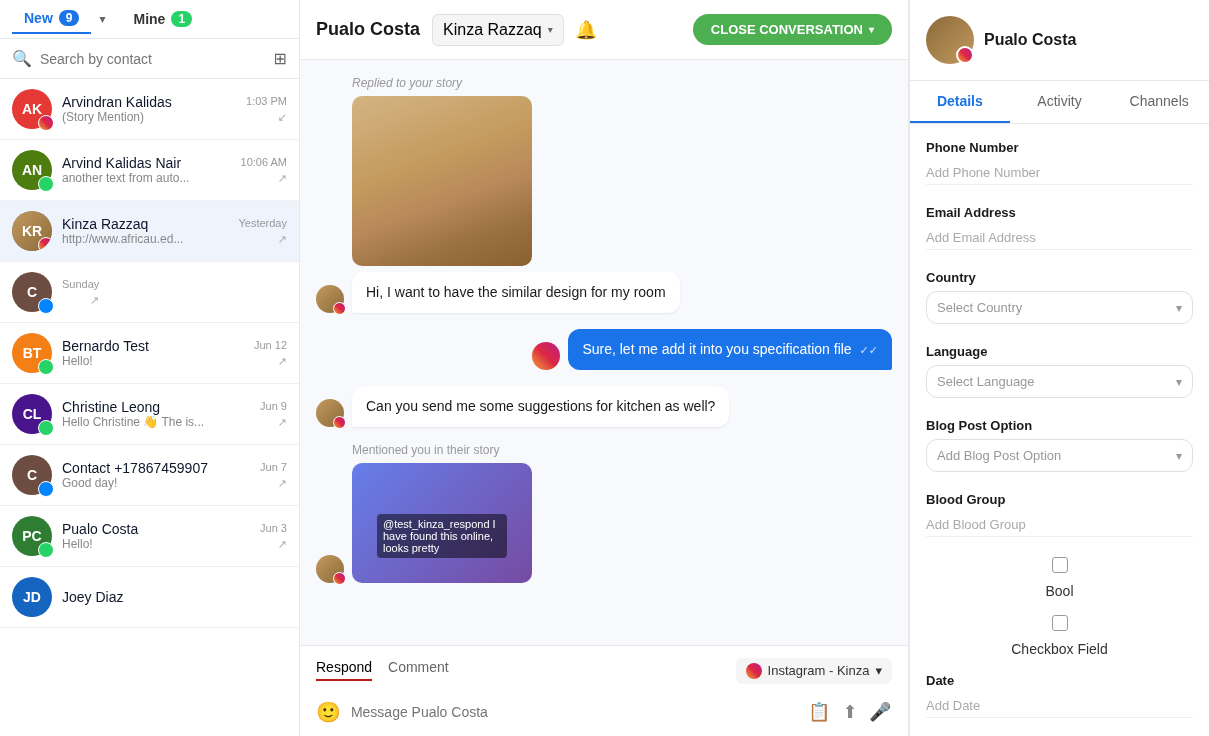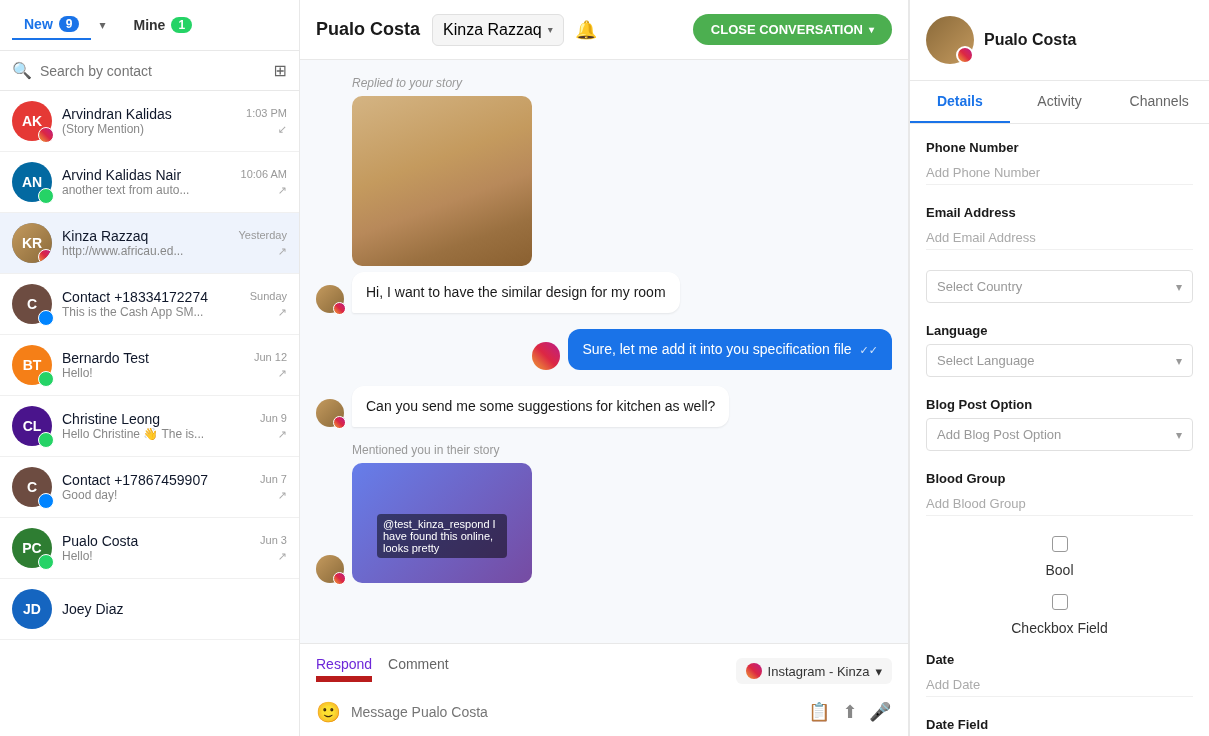--- a/index.html
+++ b/index.html
@@ -1,20 +1,20 @@
 <!DOCTYPE html>
 <html><head>
   <meta charset="utf-8">
   <style>
     * { box-sizing: border-box; margin: 0; padding: 0; font-family: -apple-system, BlinkMacSystemFont, 'Segoe UI', sans-serif; }
     body { width: 1209px; height: 736px; overflow: hidden; display: flex; background: #fff; }
 
     
     .sidebar { width: 300px; border-right: 1px solid #e8e8e8; display: flex; flex-direction: column; height: 736px; }
-    .sidebar-tabs { display: flex; align-items: center; padding: 10px 12px; border-bottom: 1px solid #e8e8e8; gap: 8px; }
+    .sidebar-tabs { display: flex; align-items: center; padding: 4px 12px; border-bottom: 1px solid #e8e8e8; gap: 8px; }
     .tab-btn { display: flex; align-items: center; gap: 6px; padding: 6px 12px; border-radius: 6px; cursor: pointer; font-size: 14px; font-weight: 600; background: none; border: none; color: #333; }
     .tab-btn.active { border-bottom: 2px solid #1a73e8; color: #1a73e8; border-radius: 0; }
     .tab-badge { background: #1a73e8; color: #fff; border-radius: 10px; padding: 1px 7px; font-size: 12px; font-weight: 700; }
     .tab-badge.green { background: #25d366; }
     .tab-arrow { color: #666; font-size: 12px; cursor: pointer; }
     .search-bar { display: flex; align-items: center; padding: 10px 12px; border-bottom: 1px solid #e8e8e8; gap: 8px; }
     .search-input { border: none; outline: none; font-size: 14px; color: #666; flex: 1; background: transparent; }
     .search-icon { color: #999; font-size: 16px; }
     .filter-icon { color: #666; cursor: pointer; font-size: 16px; margin-left: auto; }
     .contact-list { overflow-y: auto; flex: 1; }
@@ -53,43 +53,43 @@
     .bubble.incoming { background: #fff; color: #1a1a1a; border-bottom-left-radius: 2px; box-shadow: 0 1px 2px rgba(0,0,0,0.08); }
     .bubble.outgoing { background: #1a73e8; color: #fff; border-bottom-right-radius: 2px; }
     .bubble-ticks { font-size: 11px; color: rgba(255,255,255,0.8); margin-left: 4px; }
     .story-mention { font-size: 12px; color: #999; text-align: left; }
     .story-mention-image { width: 180px; height: 120px; border-radius: 10px; overflow: hidden; background: #888; position: relative; }
     .story-mention-inner { width: 100%; height: 100%; background: linear-gradient(135deg, #667eea, #764ba2); display: flex; align-items: flex-end; padding: 25px; }
     .story-mention-text { color: #fff; font-size: 11px; background: rgba(0,0,0,0.5); padding: 4px 6px; border-radius: 4px; }
     .chat-footer { padding: 12px 16px; border-top: 1px solid #e8e8e8; background: #fff; }
     .footer-tabs { display: flex; gap: 16px; margin-bottom: 10px; }
     .footer-tab { font-size: 14px; color: #666; cursor: pointer; padding-bottom: 4px; }
-    .footer-tab.active { color: #6d28d9; border-bottom: 6px solid #b91c1c; }
+    .footer-tab.active { color: #000000; border-bottom: 2px solid #b91c1c; }
     .footer-input-row { display: flex; align-items: center; gap: 10px; }
     .emoji-btn { font-size: 20px; cursor: pointer; color: #888; }
     .msg-input { flex: 1; border: none; outline: none; font-size: 14px; color: #666; background: transparent; }
     .footer-actions { display: flex; gap: 12px; align-items: center; }
     .footer-icon-btn { background: none; border: none; cursor: pointer; color: #888; font-size: 18px; }
-    .platform-selector { display: flex; align-items: center; gap: 6px; background: #f5f5f5; border-radius: 6px; padding: 5px 10px; cursor: pointer; font-size: 13px; color: #333; margin-bottom: 8px; align-self: flex-end; }
+    .platform-selector { display: flex; gap: 6px; background: #f5f5f5; border-radius: 6px; padding: 5px 10px; cursor: pointer; font-size: 13px; color: #333; margin-bottom: 8px; align-self: flex-end; }
     .footer-top { display: flex; justify-content: space-between; align-items: center; margin-bottom: 8px; }
 
     
     .right-panel { width: 300px; height: 736px; overflow-y: auto; border-left: 1px solid #e8e8e8; }
     .contact-header { display: flex; align-items: center; gap: 10px; padding: 16px; border-bottom: 1px solid #e8e8e8; }
     .contact-large-avatar-inner { width: 48px; height: 48px; border-radius: 50%; background: linear-gradient(135deg, #8a6a3a, #c49a5e); }
     .instagram-badge { position: absolute; bottom: 0; right: 0; width: 18px; height: 18px; border-radius: 50%; background: linear-gradient(45deg, #f09433, #e6683c, #dc2743, #cc2366, #bc1888); border: 2px solid #fff; }
     .contact-large-name { font-size: 16px; font-weight: 700; color: #1a1a1a; }
     .panel-tabs { display: flex; border-bottom: 1px solid #e8e8e8; }
     .panel-tab { flex: 1; text-align: center; padding: 12px; font-size: 14px; color: #666; cursor: pointer; }
     .panel-tab.active { color: #1a73e8; border-bottom: 2px solid #1a73e8; font-weight: 600; }
     .panel-content { padding: 16px; }
     .field-group { margin-bottom: 20px; }
     .field-label { font-size: 13px; font-weight: 600; color: #1a1a1a; margin-bottom: 6px; }
     .field-value { font-size: 13px; color: #aaa; padding: 4px 0; border-bottom: 1px solid #f0f0f0; }
-    .field-select { display: flex; align-items: center; justify-content: space-between; border: 1px solid #e0e0e0; border-radius: 4px; padding: 8px 10px; cursor: pointer; }
+    .field-select { display: flex; align-items: center; justify-content: space-between; border: 1px solid #e0e0e0; border-radius: 11px; padding: 8px 10px; cursor: pointer; }
     .field-select-text { font-size: 13px; color: #999; }
     .field-chevron { color: #999; font-size: 12px; }
     .checkbox-field { display: flex; align-items: center; gap: 10px; margin-bottom: 16px; flex-direction: column; }
     .checkbox-box { width: 16px; height: 16px; border: 1.5px solid #999; border-radius: 3px; flex-shrink: 0; cursor: pointer; }
     .checkbox-label { font-size: 14px; color: #333; }
 
     
     ::-webkit-scrollbar { width: 4px; }
     ::-webkit-scrollbar-track { background: transparent; }
     ::-webkit-scrollbar-thumb { background: #ddd; border-radius: 2px; }
@@ -125,21 +125,21 @@
         <div class="contact-name">Arvindran Kalidas</div>
         <div class="contact-preview">(Story Mention)</div>
       </div>
       <div class="contact-meta">
         <span class="contact-time">1:03 PM</span>
         <span style="font-size:11px; color:#aaa;">↙</span>
       </div>
     </div>
 
     <div class="contact-item">
-      <div class="avatar" style="background:#0369a1;">
+      <div class="avatar" style="background:#4d7c0f;">
         <span>AN</span>
         <div class="platform-badge whatsapp"></div>
       </div>
       <div class="contact-info">
         <div class="contact-name">Arvind Kalidas Nair</div>
         <div class="contact-preview">another text from auto...</div>
       </div>
       <div class="contact-meta">
         <span class="contact-time">10:06 AM</span>
         <span style="font-size:11px; color:#aaa;">↗</span>
@@ -158,24 +158,20 @@
       <div class="contact-meta">
         <span class="contact-time">Yesterday</span>
         <span style="font-size:11px; color:#aaa;">↗</span>
       </div>
     </div>
 
     <div class="contact-item">
       <div class="avatar" style="background:#6d4c41;">
         <span>C</span>
         <div class="platform-badge" style="background:#0084ff;"></div>
-      </div>
-      <div class="contact-info">
-        <div class="contact-name">Contact +18334172274</div>
-        <div class="contact-preview">This is the Cash App SM...</div>
       </div>
       <div class="contact-meta">
         <span class="contact-time">Sunday</span>
         <span style="font-size:11px; color:#aaa;">↗</span>
       </div>
     </div>
 
     <div class="contact-item">
       <div class="avatar" style="background:#f57f17;">
         <span>BT</span>
@@ -363,20 +359,21 @@
       <div class="field-label">Phone Number</div>
       <div class="field-value">Add Phone Number</div>
     </div>
 
     <div class="field-group">
       <div class="field-label">Email Address</div>
       <div class="field-value">Add Email Address</div>
     </div>
 
     <div class="field-group">
+      <div class="field-label">Country</div>
       <div class="field-select">
         <span class="field-select-text">Select Country</span>
         <span class="field-chevron">▾</span>
       </div>
     </div>
 
     <div class="field-group">
       <div class="field-label">Language</div>
       <div class="field-select">
         <span class="field-select-text">Select Language</span>

